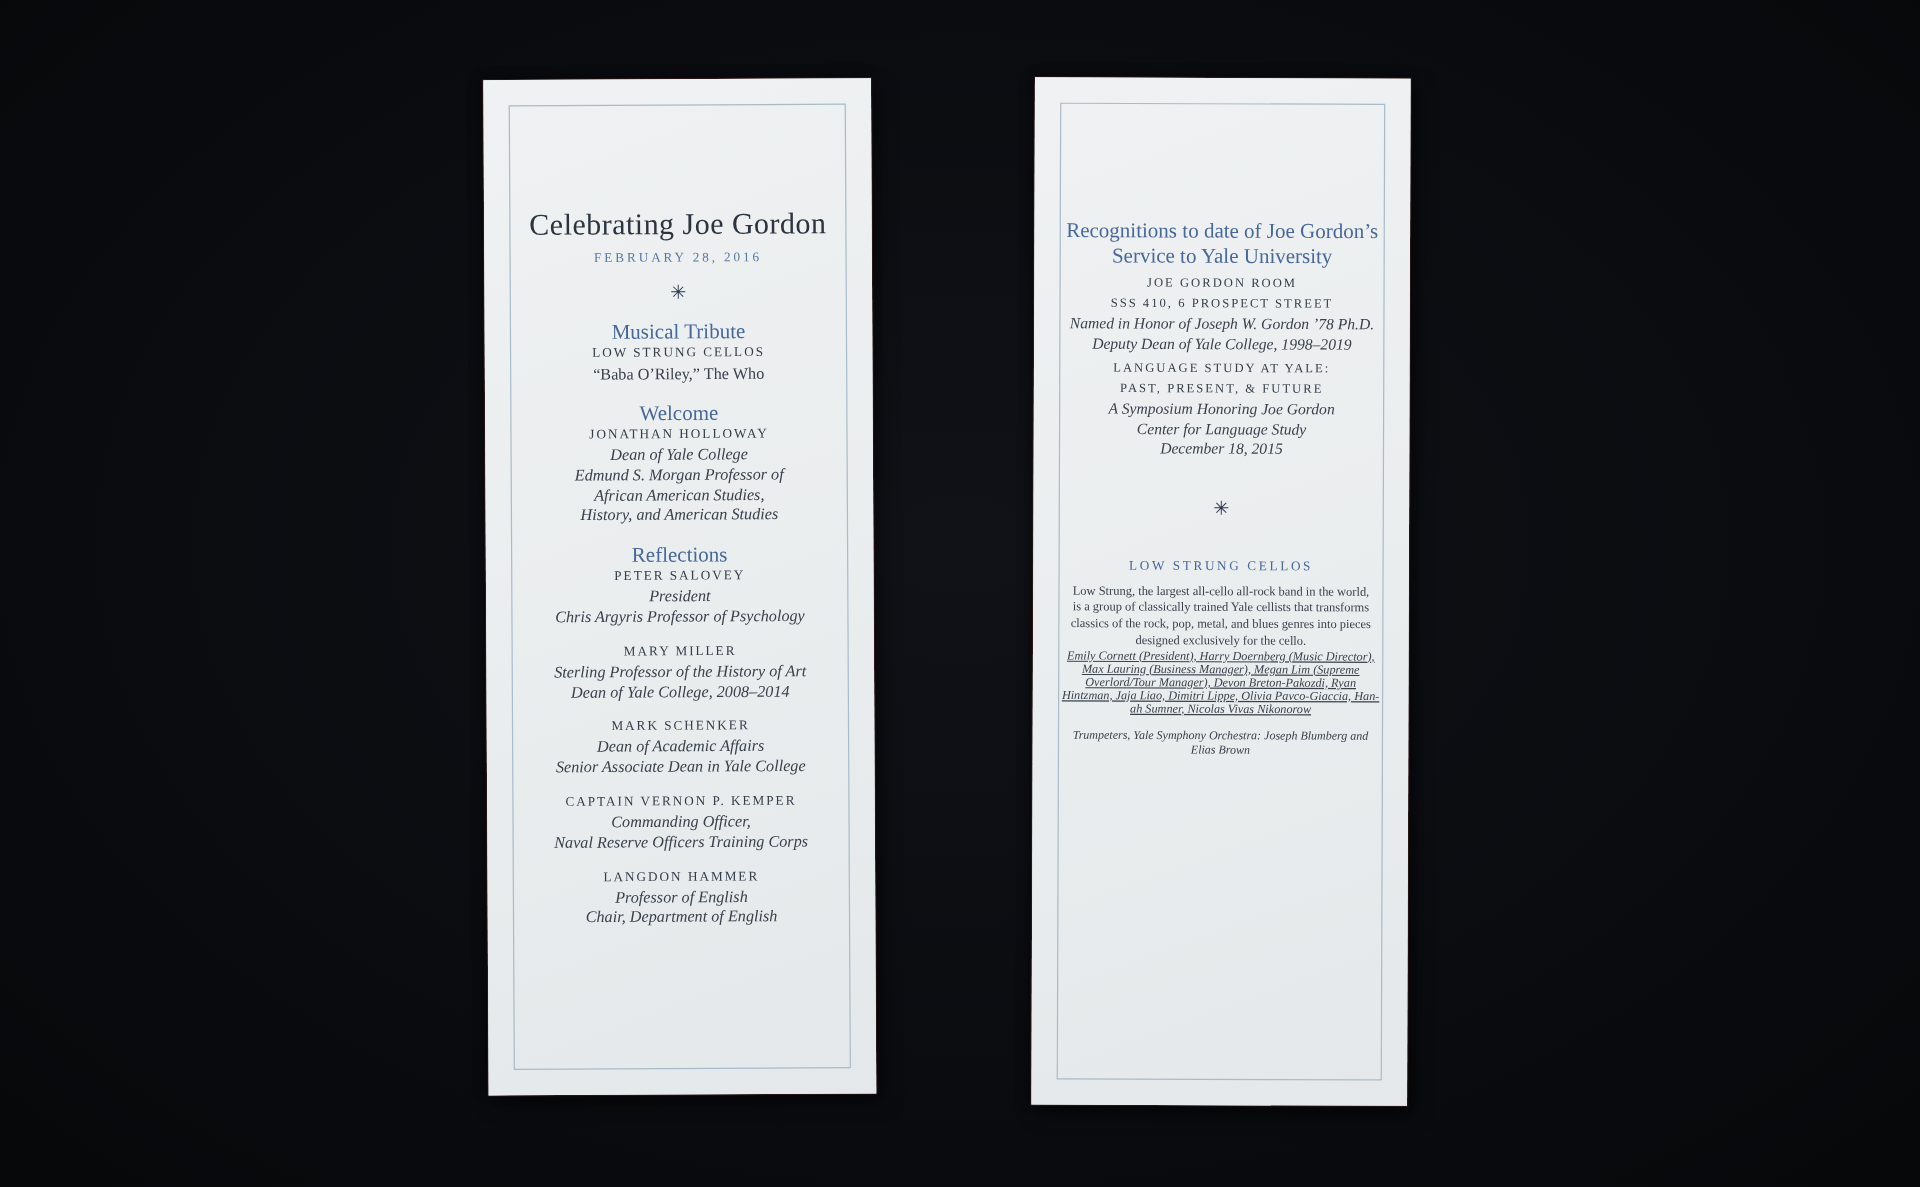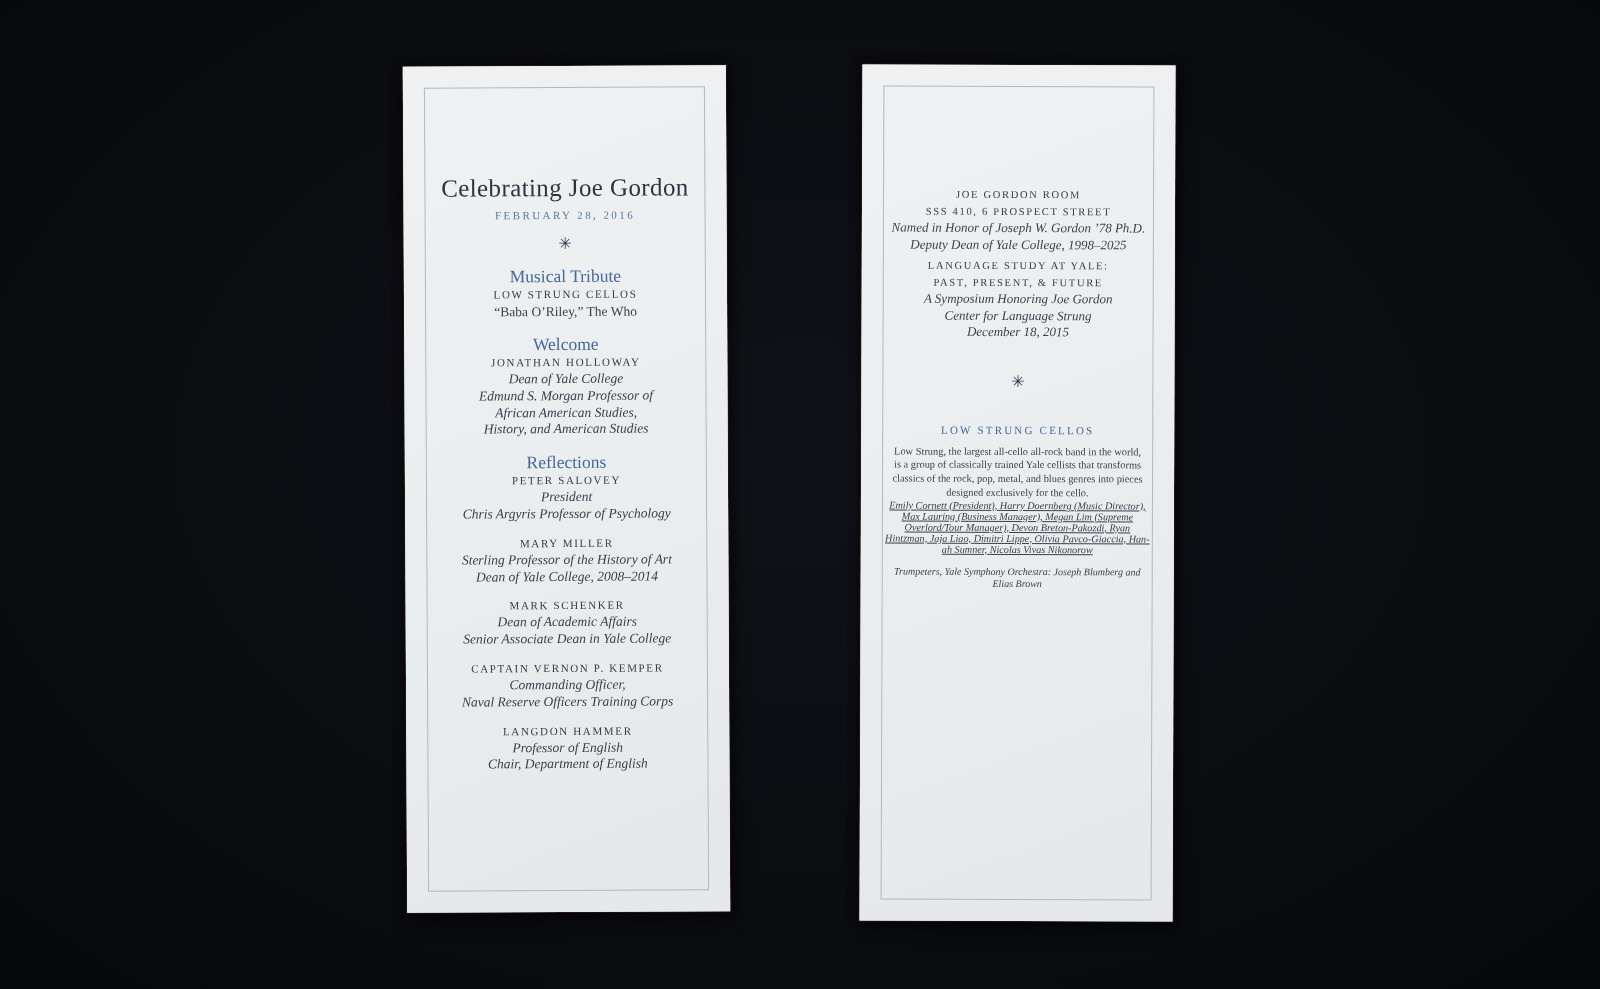--- a/index.html
+++ b/index.html
@@ -108,34 +108,38 @@
         <div class="detail-line">Chair, Department of English</div>
       </div>
     </div>
 
   </div>
 </div>
 
 <div class="card card-right">
   <div class="card-inner">
 
+    <h1 class="rc-title">
+      <span>Recognitions to date of Joe Gordon’s</span><br>
+      <span>Service to Yale University</span>
+    </h1>
 
     <div class="recognition">
       <div class="rec-caps">JOE GORDON ROOM</div>
       <div class="rec-caps">SSS 410, 6 PROSPECT STREET</div>
       <div class="rec-detail">Named in Honor of Joseph W. Gordon ’78 Ph.D.</div>
-      <div class="rec-detail">Deputy Dean of Yale College, 1998–2025</div>
+      <div class="rec-detail">Deputy Dean of Yale College, 1998–2019</div>
     </div>
 
 
     <div class="recognition">
       <div class="rec-caps">LANGUAGE STUDY AT YALE:</div>
       <div class="rec-caps">PAST, PRESENT, &amp; FUTURE</div>
       <div class="rec-detail">A Symposium Honoring Joe Gordon</div>
-      <div class="rec-detail">Center for Language Strung</div>
+      <div class="rec-detail">Center for Language Study</div>
       <div class="rec-detail">December 18, 2015</div>
     </div>
 
 
     <div class="star">✳</div>
 
     <h2 class="ls-heading">LOW STRUNG CELLOS</h2>
     <p class="ls-desc">Low Strung, the largest all-cello all-rock band in the world, is a group of classically trained Yale cellists that transforms classics of the rock, pop, metal, and blues genres into pieces designed exclusively for the cello.</p>
     <p class="ls-members">Emily Cornett (President), Harry Doernberg (Music Director), Max Lauring (Business Manager), Megan Lim (Supreme Overlord/Tour Manager), Devon Breton-Pakozdi, Ryan Hintzman, Jaja Liao, Dimitri Lippe, Olivia Pavco-Giaccia, Han-ah Sumner, Nicolas Vivas Nikonorow</p>
     <p class="ls-trumpeters">Trumpeters, Yale Symphony Orchestra: Joseph Blumberg and Elias Brown</p>

